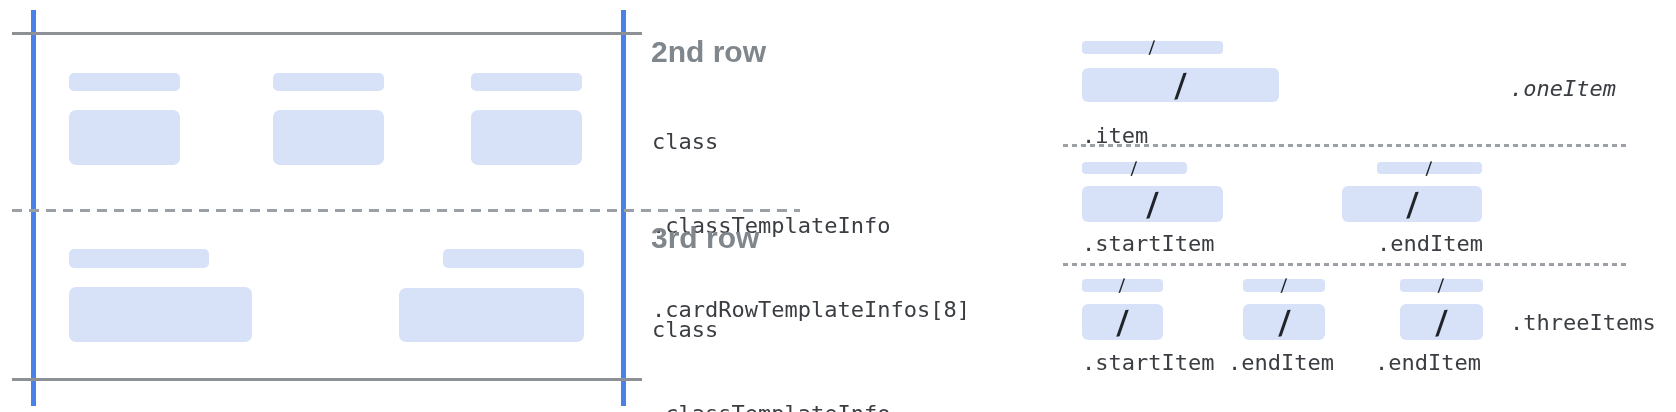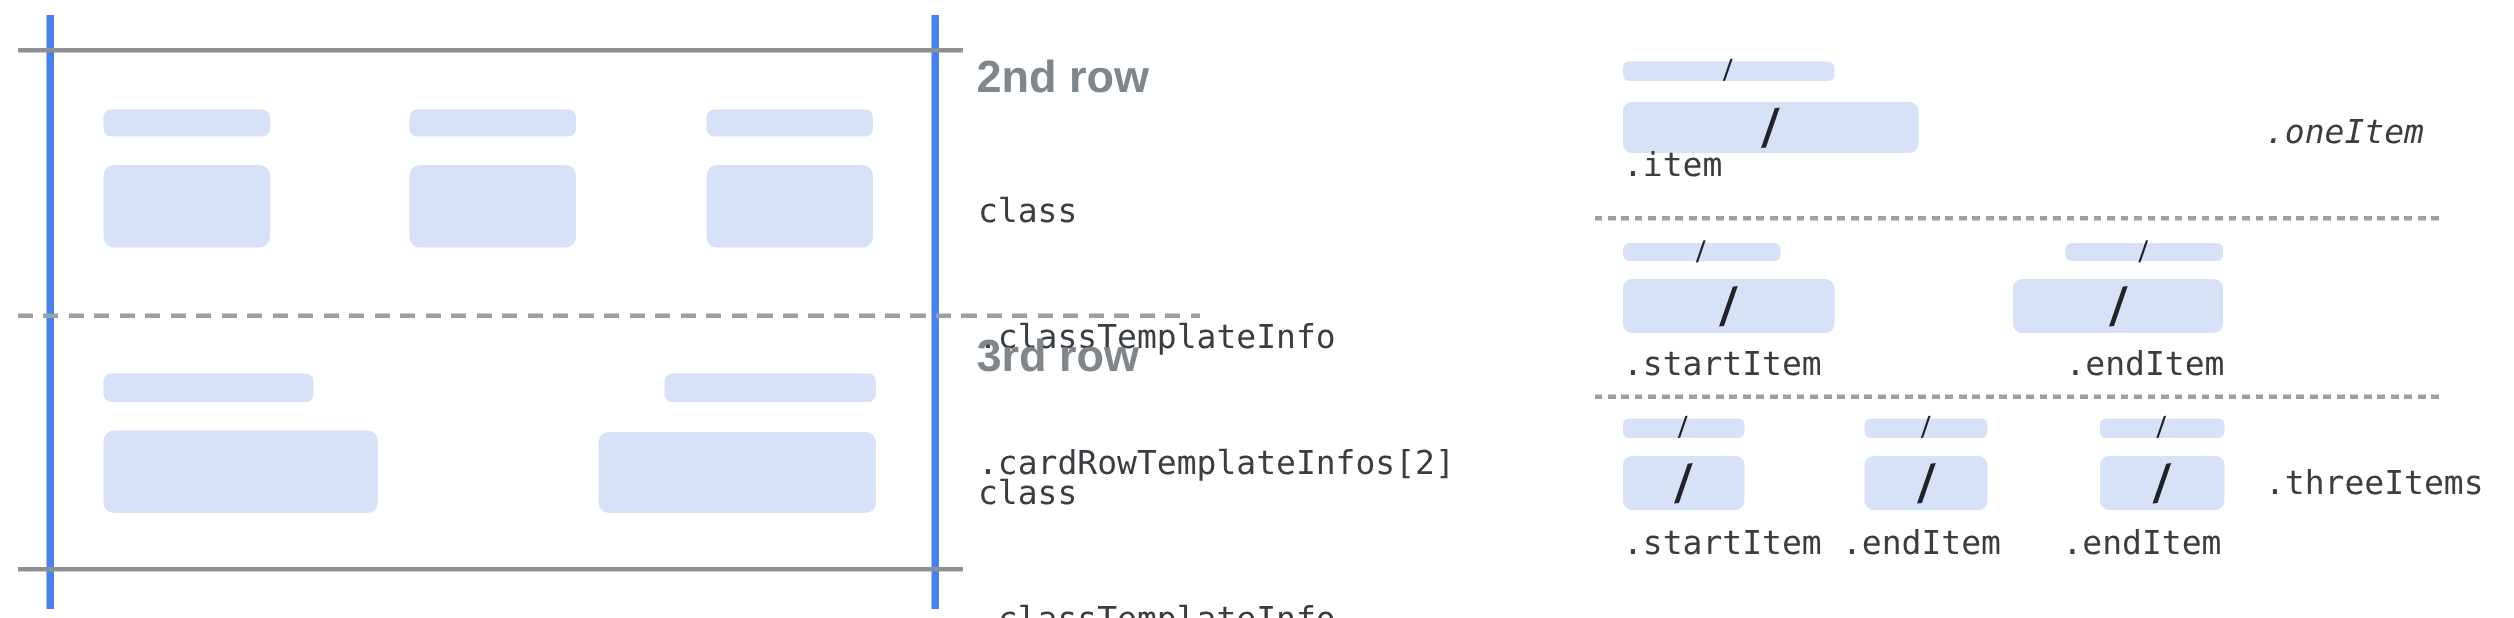--- a/index.html
+++ b/index.html
@@ -42,21 +42,21 @@
   .slash{font-family:"DejaVu Sans Mono",monospace;color:var(--slash);display:inline-block;transform:rotate(-6deg);}
   .tbar.sm .slash{font-size:17px;font-weight:500;line-height:1;}
   .tbar.lg .slash{font-size:31px;font-weight:700;line-height:1;}
   .mlabel{position:absolute;font-family:"DejaVu Sans Mono",monospace;font-size:22px;line-height:24px;color:var(--code-text);white-space:pre;}
   .sep{position:absolute;left:1063px;width:565px;height:3px;
     background:repeating-linear-gradient(90deg,var(--dash-gray) 0 5px,transparent 5px 9px);}
 
   
   .s1sm{left:1082px;top:41px;width:141px;height:13px;}
   .s1lg{left:1082px;top:68px;width:197px;height:34px;}
-  .s1item{left:1082px;top:99px;}
+  .s1item{left:1082px;top:124px;}
   .s1name{left:1510px;top:77px;font-style:italic;}
   .sep1{top:144px;}
   
   .s2asm{left:1082px;top:162px;width:105px;height:12px;}
   .s2alg{left:1082px;top:186px;width:141px;height:36px;}
   .s2bsm{left:1377px;top:162px;width:105px;height:12px;}
   .s2blg{left:1342px;top:186px;width:140px;height:36px;}
   .s2al{left:1082px;top:232px;} .s2bl{left:1377px;top:232px;}
   .s2name{left:1510px;top:193px;}
   .sep2{top:263px;}
@@ -90,21 +90,21 @@
 
   <div class="bar sm r3s1"></div>
   <div class="bar lg r3l1"></div>
   <div class="bar sm r3s2"></div>
   <div class="bar lg r3l2"></div>
 
   <div class="heading h1">2nd row</div>
   <div class="code c1">
     <div>class</div>
     <div>.classTemplateInfo</div>
-    <div>.cardRowTemplateInfos[2]</div>
+    <div>.cardRowTemplateInfos[8]</div>
   </div>
 
   <div class="heading h2">3rd row</div>
   <div class="code c2">
     <div>class</div>
     <div>.classTemplateInfo</div>
     
     
   </div>
 

